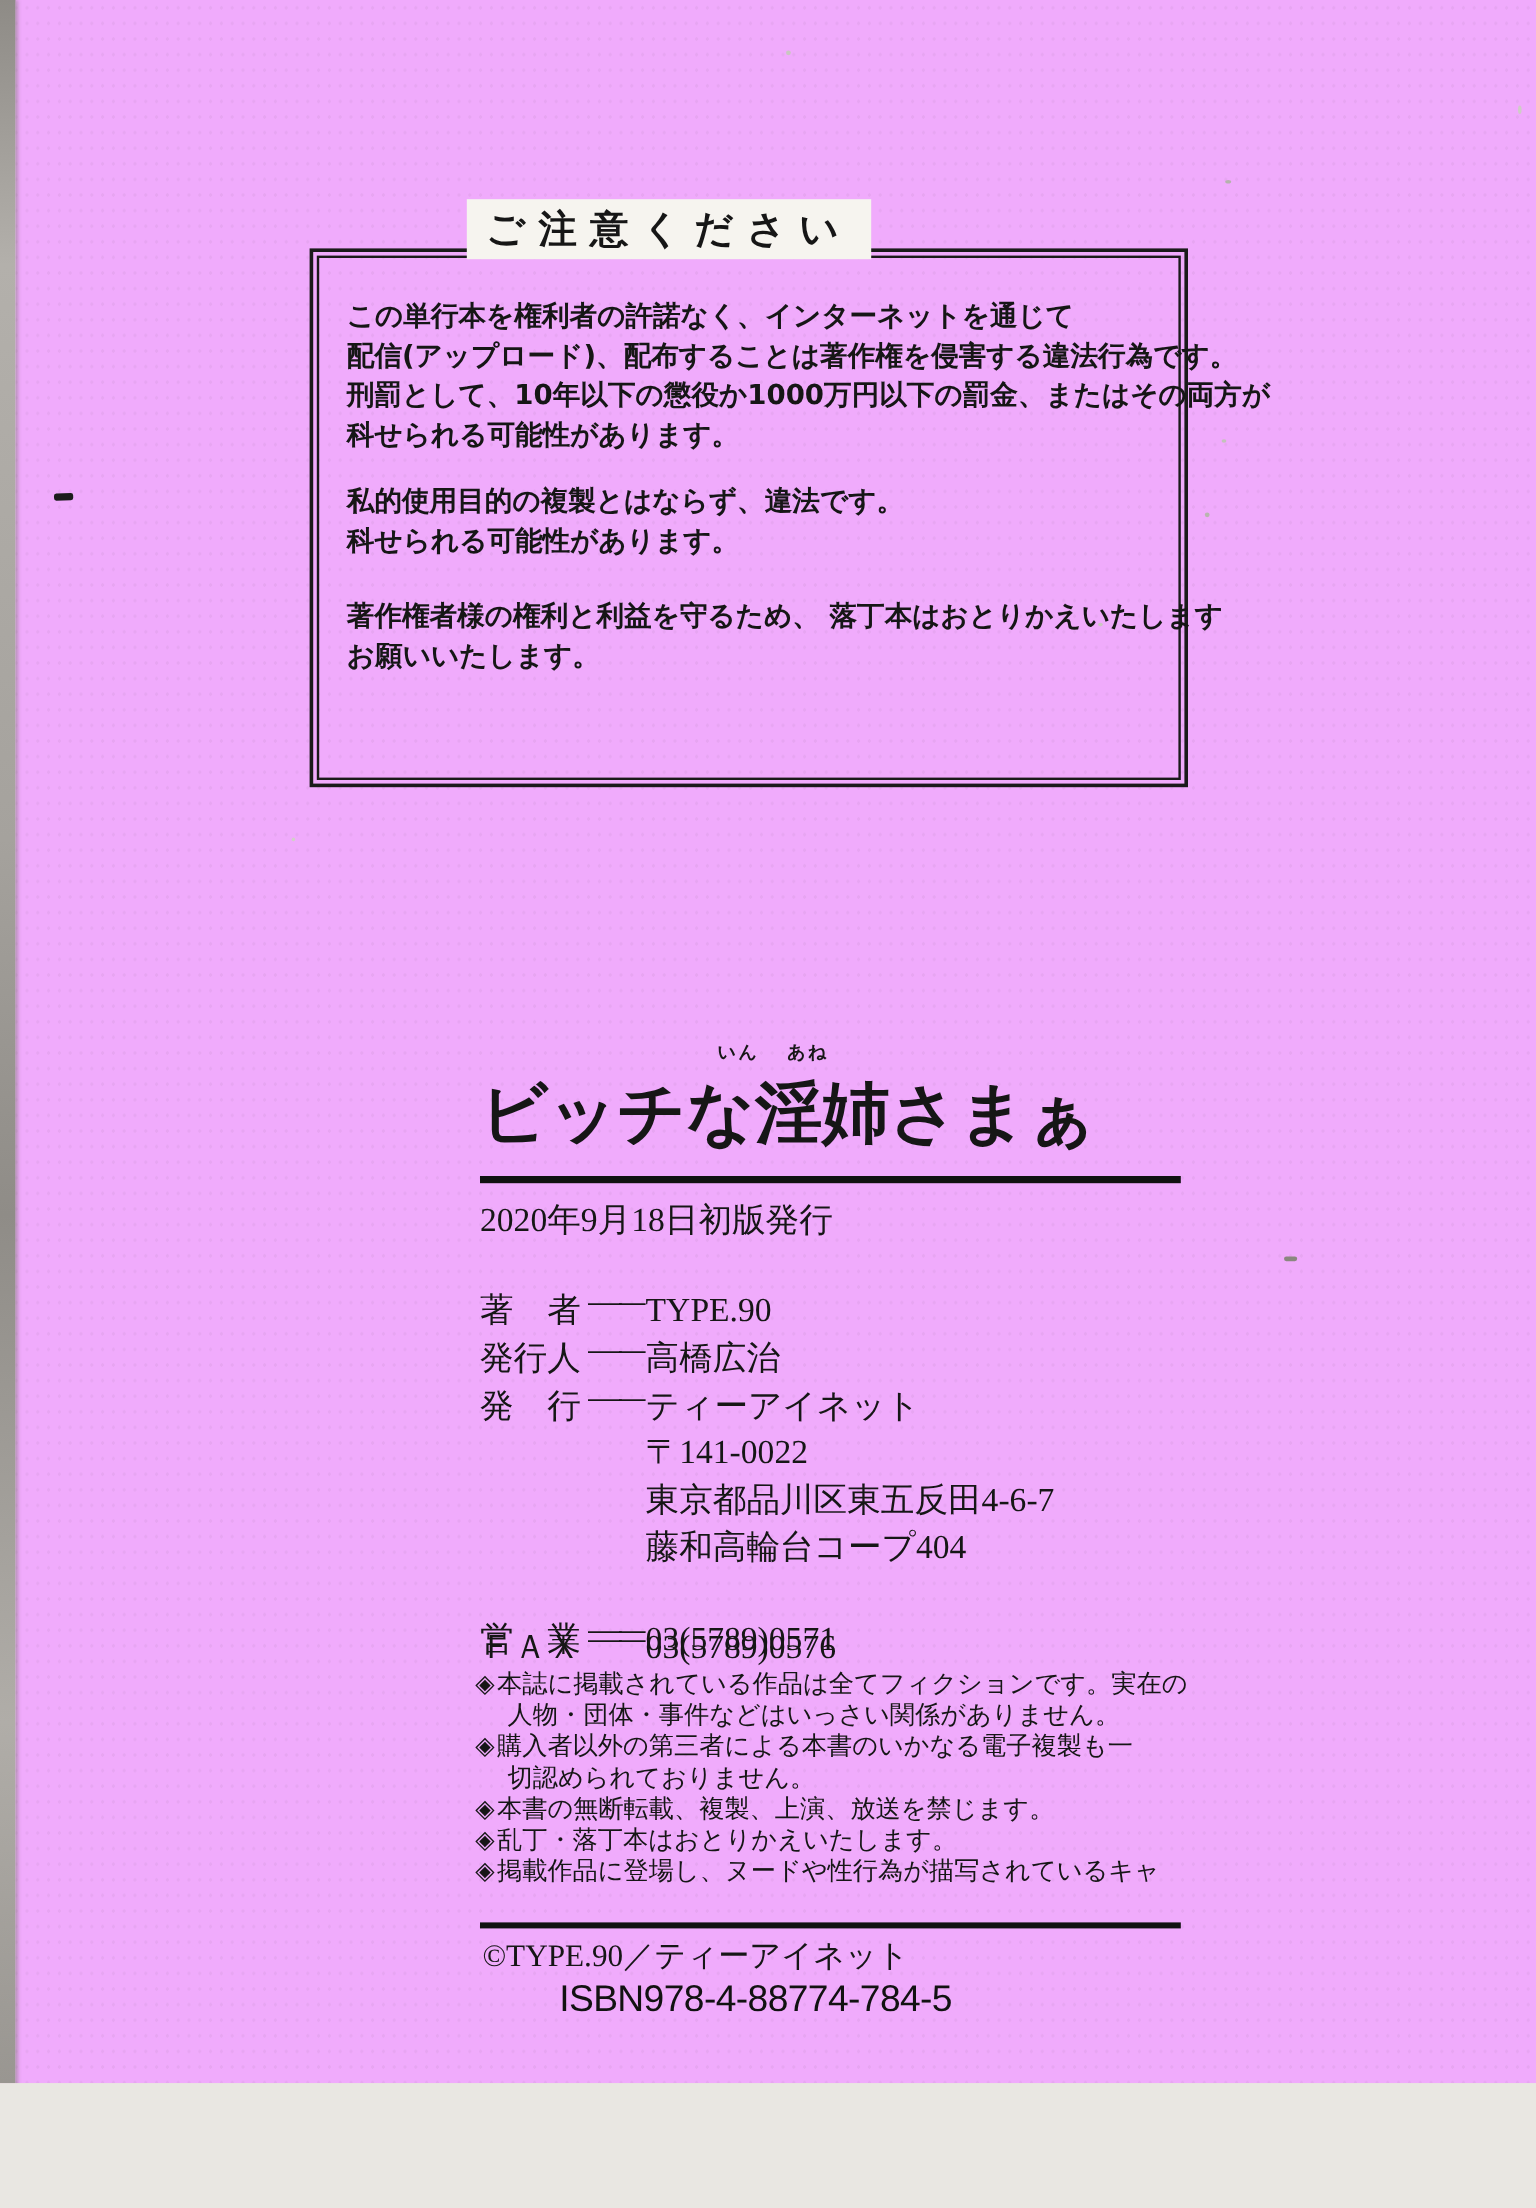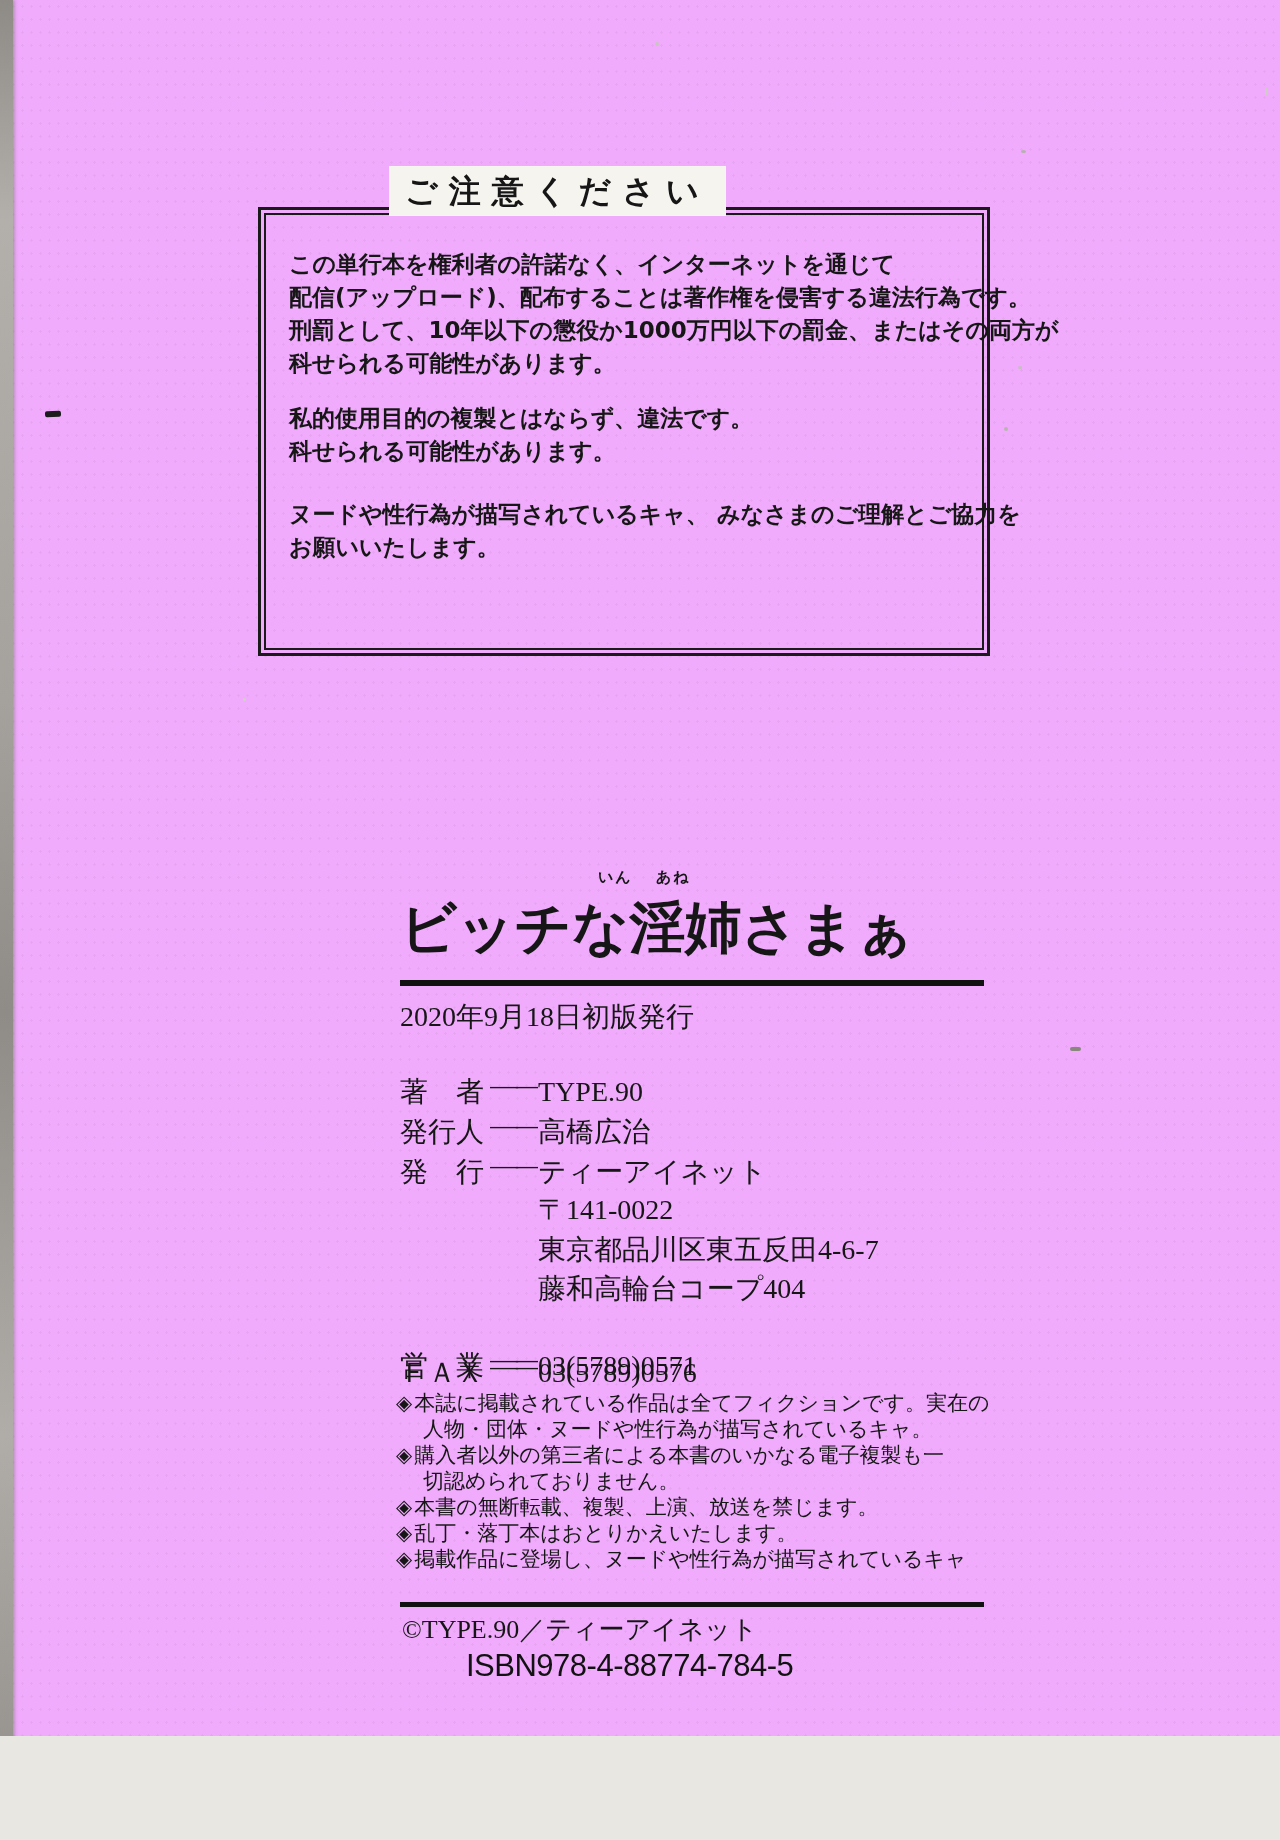--- a/index.html
+++ b/index.html
@@ -110,21 +110,21 @@
         <div>この単行本を権利者の許諾なく、インターネットを通じて</div>
         <div>配信(アップロード)、配布することは著作権を侵害する違法行為です。</div>
         <div>刑罰として、10年以下の懲役か1000万円以下の罰金、またはその両方が</div>
         <div>科せられる可能性があります。</div>
       </div>
       <div class="warn-par gap1">
         <div>私的使用目的の複製とはならず、違法です。</div>
         <div>科せられる可能性があります。</div>
       </div>
       <div class="warn-par gap2">
-        <div>ヌードや性行為が描写されているキャ、 みなさまのご理解とご協力を</div>
+        <div>著作権者様の権利と利益を守るため、 落丁本はおとりかえいたします</div>
         <div>お願いいたします。</div>
       </div>
     </div>
   </div>
 
   <div class="furigana f1 jp-serif">いん</div>
   <div class="furigana f2 jp-serif">あね</div>
   <h1 class="book-title jp-serif">ビッチな淫姉さまぁ</h1>
   <div class="title-rule"></div>
   <div class="edition jp-serif">2020年9月18日初版発行</div>
@@ -145,21 +145,21 @@
 
   <div class="credit-row jp-serif" style="top:1343px">
     <span class="c-label">営　業</span><span class="c-dash">——</span><span class="c-value">03(5789)0571</span>
   </div>
   <div class="credit-row jp-serif" style="top:1350px">
     <span class="c-label">ＦＡＸ</span><span class="c-dash">——</span><span class="c-value">03(5789)0576</span>
   </div>
 
   <div class="notices">
     <div class="notice-line"><span class="n-bullet">◈</span><span>本誌に掲載されている作品は全てフィクションです。実在の</span></div>
-    <div class="notice-line cont">人物・団体・ヌードや性行為が描写されているキャ。</div>
+    <div class="notice-line cont">人物・団体・事件などはいっさい関係がありません。</div>
     <div class="notice-line"><span class="n-bullet">◈</span><span>購入者以外の第三者による本書のいかなる電子複製も一</span></div>
     <div class="notice-line cont">切認められておりません。</div>
     <div class="notice-line"><span class="n-bullet">◈</span><span>本書の無断転載、複製、上演、放送を禁じます。</span></div>
     <div class="notice-line"><span class="n-bullet">◈</span><span>乱丁・落丁本はおとりかえいたします。</span></div>
     <div class="notice-line"><span class="n-bullet">◈</span><span>掲載作品に登場し、ヌードや性行為が描写されているキャ</span></div>
   </div>
 
   <div class="bottom-rule"></div>
   <div class="copyright-line jp-serif">©TYPE.90／ティーアイネット</div>
   <div class="isbn-line">ISBN978-4-88774-784-5</div>

